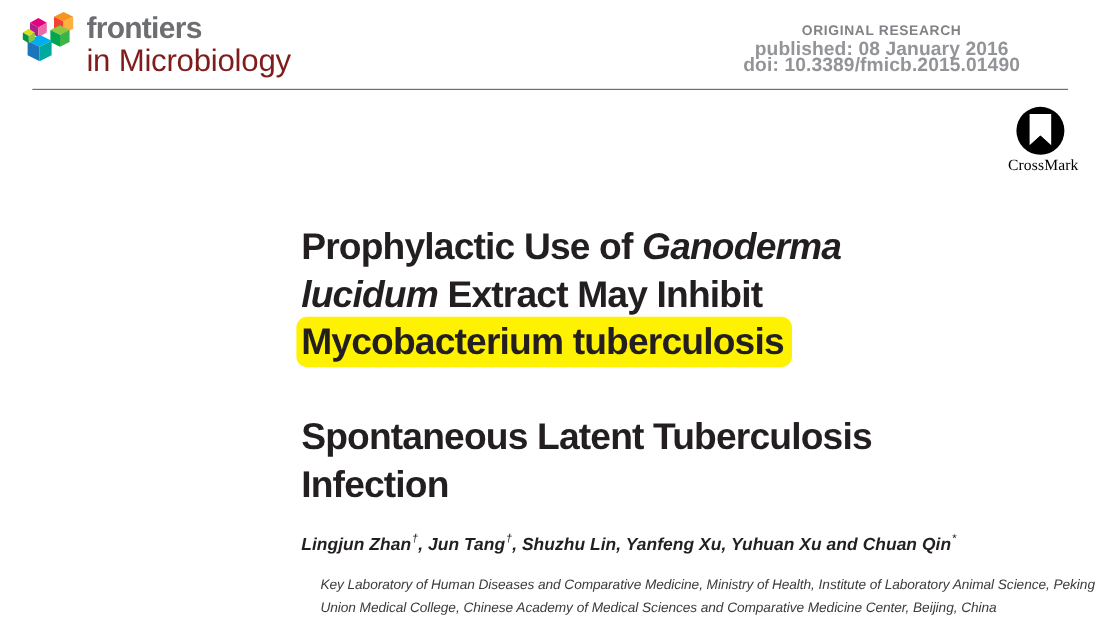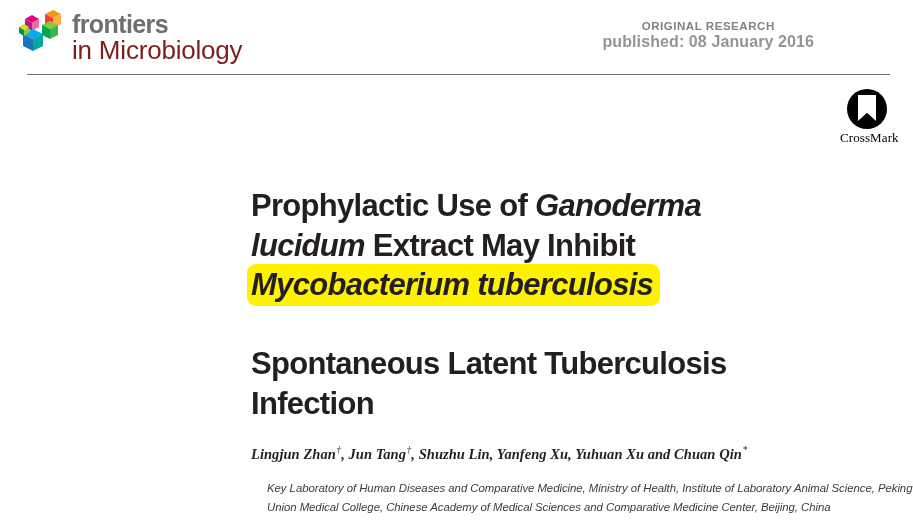--- a/index.html
+++ b/index.html
@@ -17,20 +17,21 @@
     color: #231f20;
     -webkit-font-smoothing: antialiased;
   }
 
   
   #masthead {
     position: absolute;
     left: 0; top: 0;
     width: 837px;
     height: 75px;
+    padding-left: 36px;
   }
 
   #journal-logo {
     position: absolute;
     left: 17px;
     top: 8px;
     width: 222px;
     height: 58px;
   }
 
@@ -142,34 +143,33 @@
     font-weight: bold;
     font-size: 31px;
     line-height: 39.5px;
     letter-spacing: -0.7px;
     color: #231f20;
   }
   #article-title .sp {
     font-style: italic;
   }
   #article-title .hl {
-    font-style: italic;
     background: #fff200;
     border-radius: 9px;
     padding: 3px 7px 4px 4px;
     margin-left: -4px;
     box-decoration-break: clone;
     -webkit-box-decoration-break: clone;
   }
 
   #article-authors {
     margin: 0;
     padding: 0;
     margin-top: 22px;
-    font-family: Liberation Serif, serif;
+    font-family: Liberation Sans, sans-serif;
     font-style: italic;
     font-weight: bold;
     font-size: 14.5px;
     letter-spacing: 0.05px;
     color: #231f20;
     line-height: 18px;
   }
   #article-authors sup {
     font-size: 9.5px;
     font-weight: normal;
@@ -234,20 +234,21 @@
 
     <div id="wordmark">
       <span id="wordmark-main">frontiers</span>
       <span id="wordmark-sub">in Microbiology</span>
     </div>
   </div>
 
   <div id="article-meta">
     <span id="meta-type">ORIGINAL RESEARCH</span>
     <span id="meta-published">published: 08 January 2016</span>
+    <span id="meta-doi">doi: 10.3389/fmicb.2015.01490</span>
   </div>
 
   <div id="header-rule"></div>
 </div>
 
 <div id="crossmark">
   <svg id="crossmark-mark" viewBox="0 0 42 42" aria-hidden="true">
     <circle cx="21" cy="21" r="20" fill="#000000"></circle>
     <path d="M12 7 h18 v26 l-9 -8 l-9 8 z" fill="#ffffff"></path>
     <path d="M21 25.2 L29.2 32.6 L29.2 38.5 L12.8 38.5 L12.8 32.6 Z" fill="#000000"></path>

